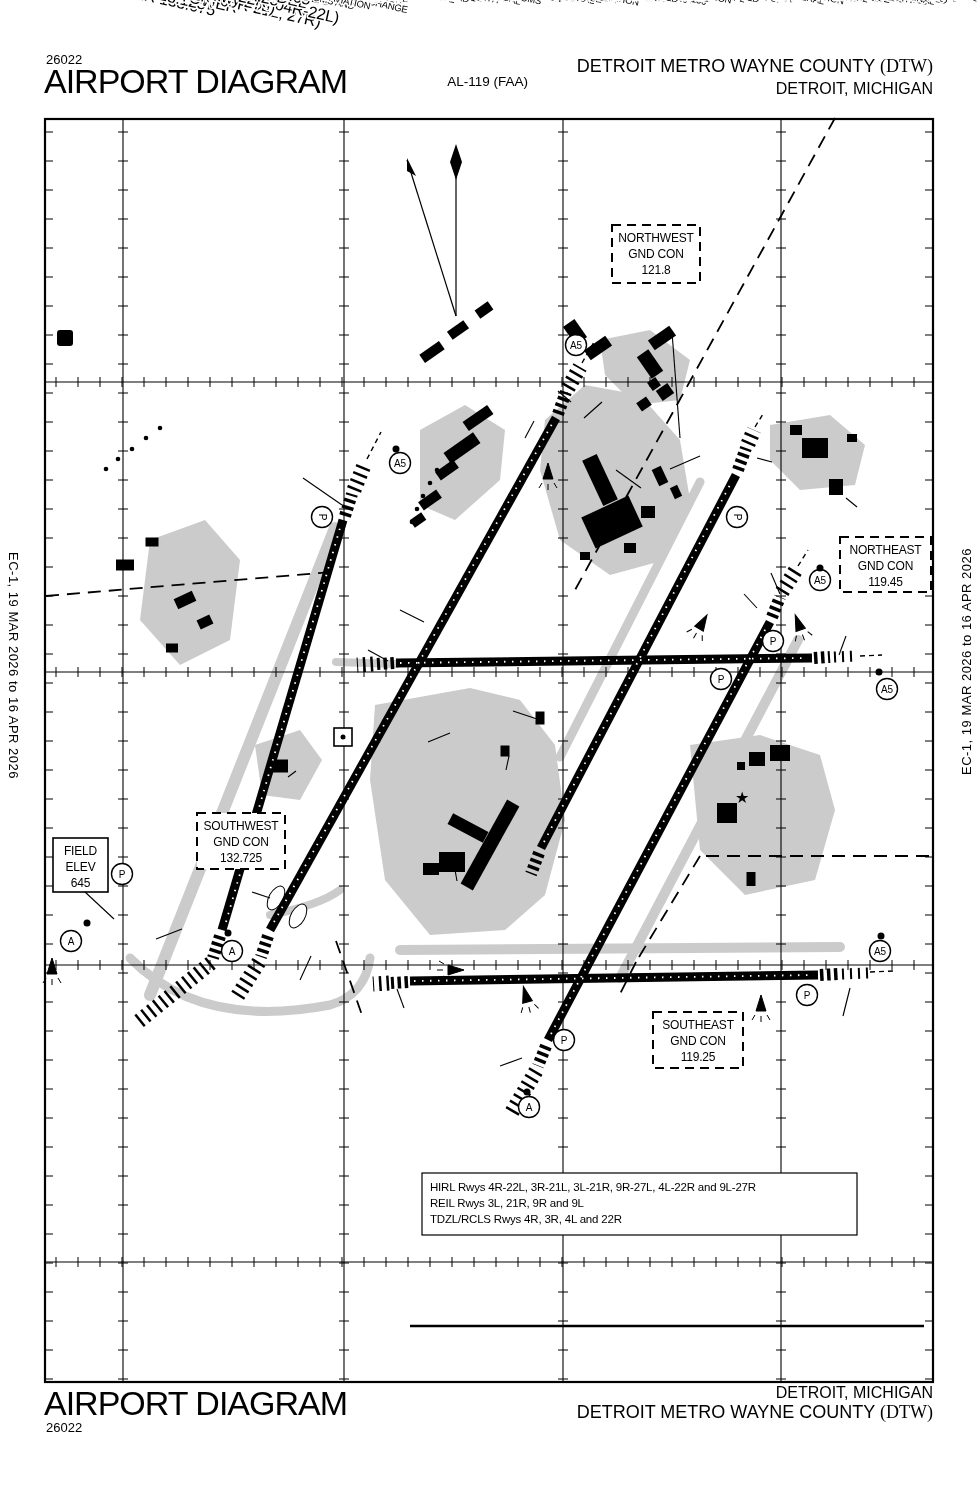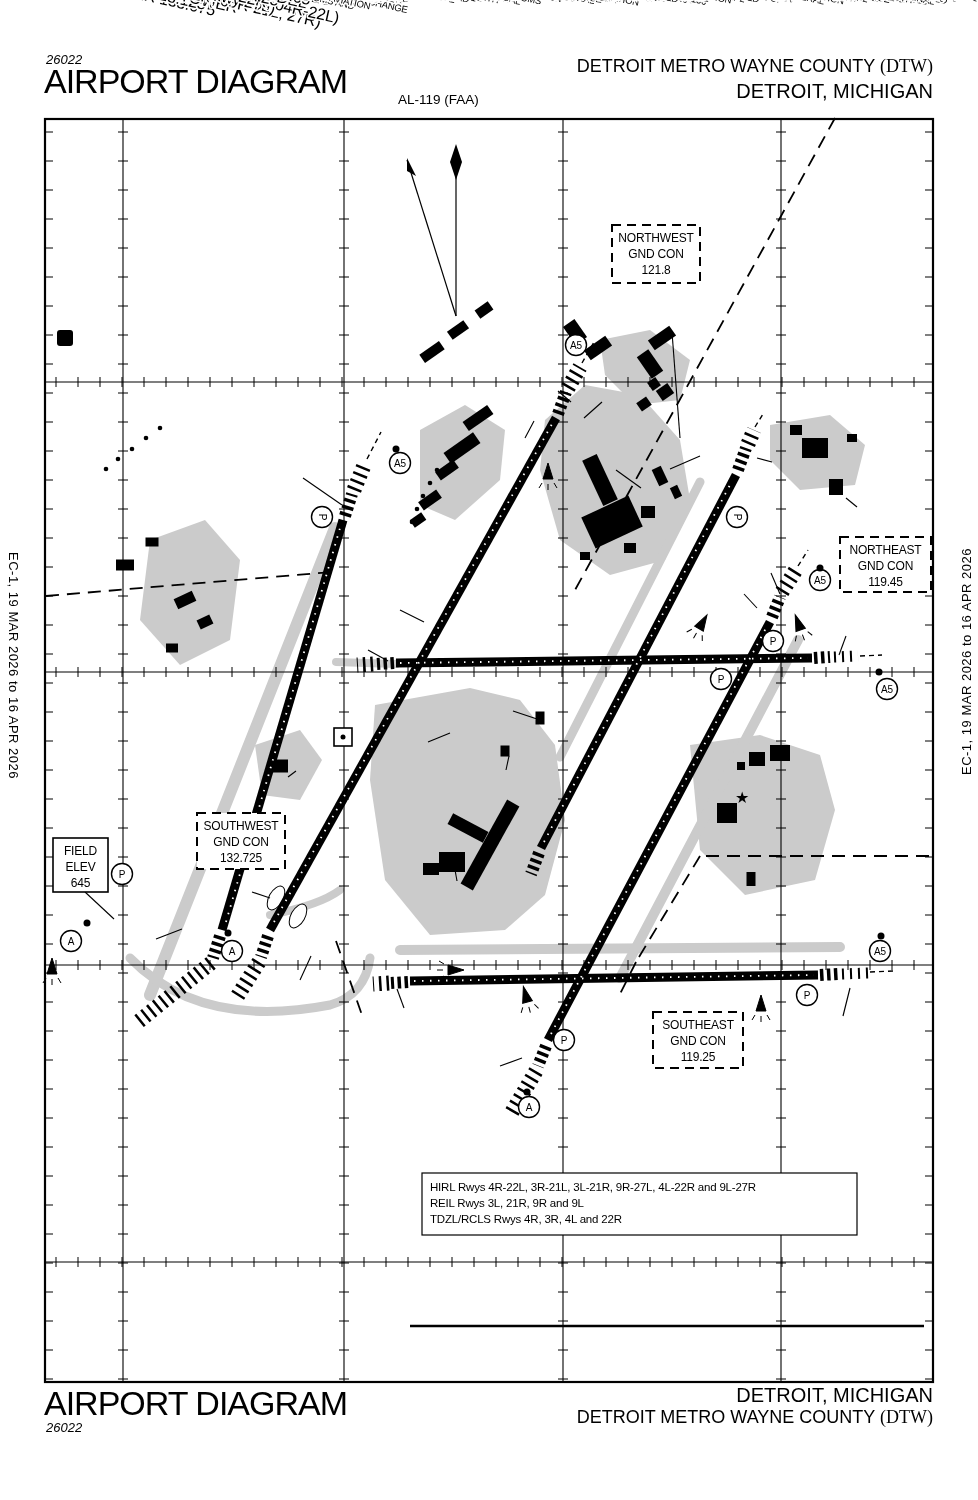--- a/index.html
+++ b/index.html
@@ -1,36 +1,36 @@
 <!DOCTYPE html>
 <html><head>
 <meta charset="utf-8">
 <style>
   html,body{margin:0;padding:0;background:#fff;}
   body{width:978px;height:1500px;position:relative;font-family:"Liberation Sans","DejaVu Sans",sans-serif;color:#000;overflow:hidden;}
   .abs{position:absolute;white-space:nowrap;}
   .big{font-size:34px;letter-spacing:-1px;}
-  .code{font-size:13px;font-style:italic;}
+  .code{font-size:13px;}
   .al{font-size:13.5px;}
   .apt{font-size:18px;margin-left:32px;}
-  .city{font-size:20px;}
+  .city{font-size:16px;}
   .serif{font-family:"Liberation Serif",serif;}
   .side{position:absolute;font-size:13px;letter-spacing:.5px;}
   .side.l{left:6px;top:552px;writing-mode:vertical-rl;}
   .side.r{right:4px;top:548px;writing-mode:vertical-rl;transform:rotate(180deg);}
   #map{position:absolute;left:0;top:0;}
   #map text{font-family:"Liberation Sans","DejaVu Sans",sans-serif;fill:#000;paint-order:stroke;stroke:#fff;stroke-width:3px;stroke-linejoin:round;letter-spacing:-.2px;}
   #map text.nf{stroke:none;}
 </style>
 </head>
 <body>
 
 <div class="abs code" style="left:46px;top:52px">26022</div>
 <div class="abs big" style="left:44px;top:62px">AIRPORT DIAGRAM</div>
-<div class="abs al" style="left:398px;top:92px;width:130px;text-align:left">AL-119 (FAA)</div>
+<div class="abs al" style="left:398px;top:74px;width:130px;text-align:right">AL-119 (FAA)</div>
 <div class="abs" style="right:45px;top:56px;text-align:right">
   <div class="apt"><span>DETROIT METRO WAYNE COUNTY</span> <span class="serif">(DTW)</span></div>
   <div class="city" style="margin-top:3px">DETROIT, MICHIGAN</div>
 </div>
 
 <svg id="map" width="978" height="1500" viewBox="0 0 978 1500">
     <polygon points="375,705 470,688 520,700 555,745 565,820 545,895 505,930 430,935 385,880 370,780" fill="#cbcbcb"></polygon>
     <polygon points="545,420 585,385 640,395 680,440 690,500 665,560 610,575 560,540 540,470" fill="#cbcbcb"></polygon>
     <polygon points="420,430 465,405 505,430 500,480 455,520 420,505" fill="#cbcbcb"></polygon>
     <polygon points="150,540 205,520 240,560 230,640 180,665 140,620" fill="#cbcbcb"></polygon>

